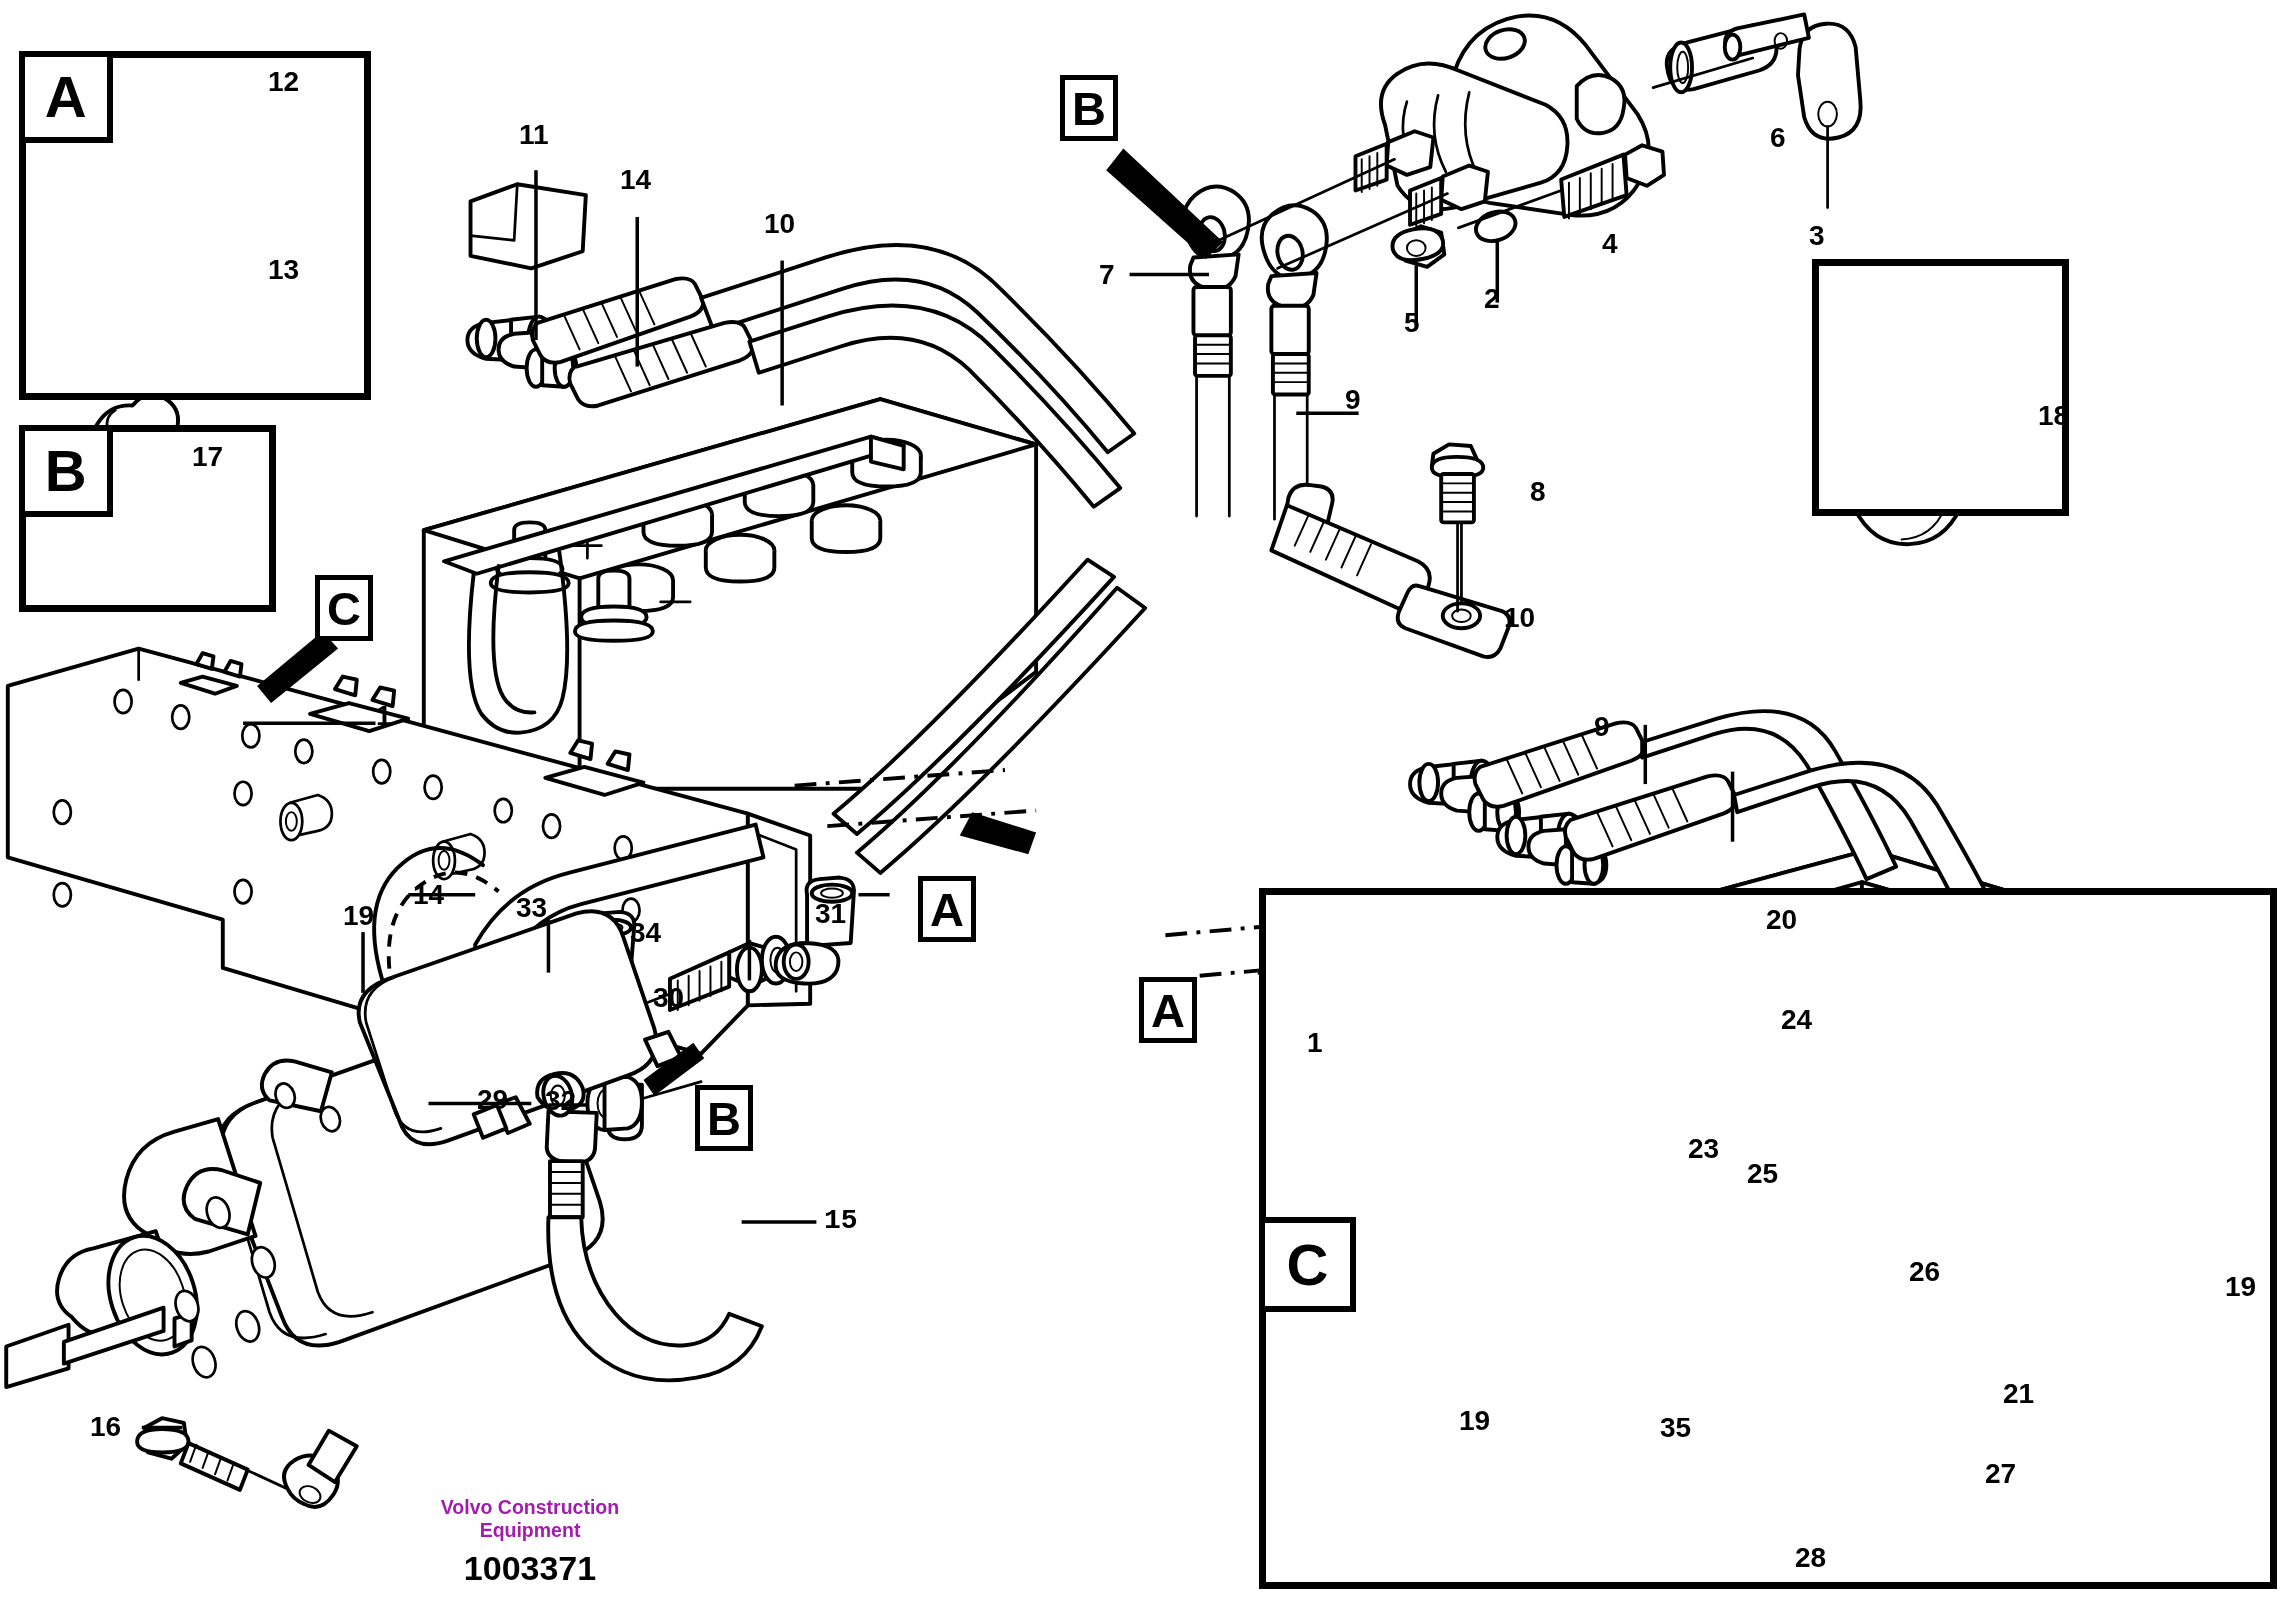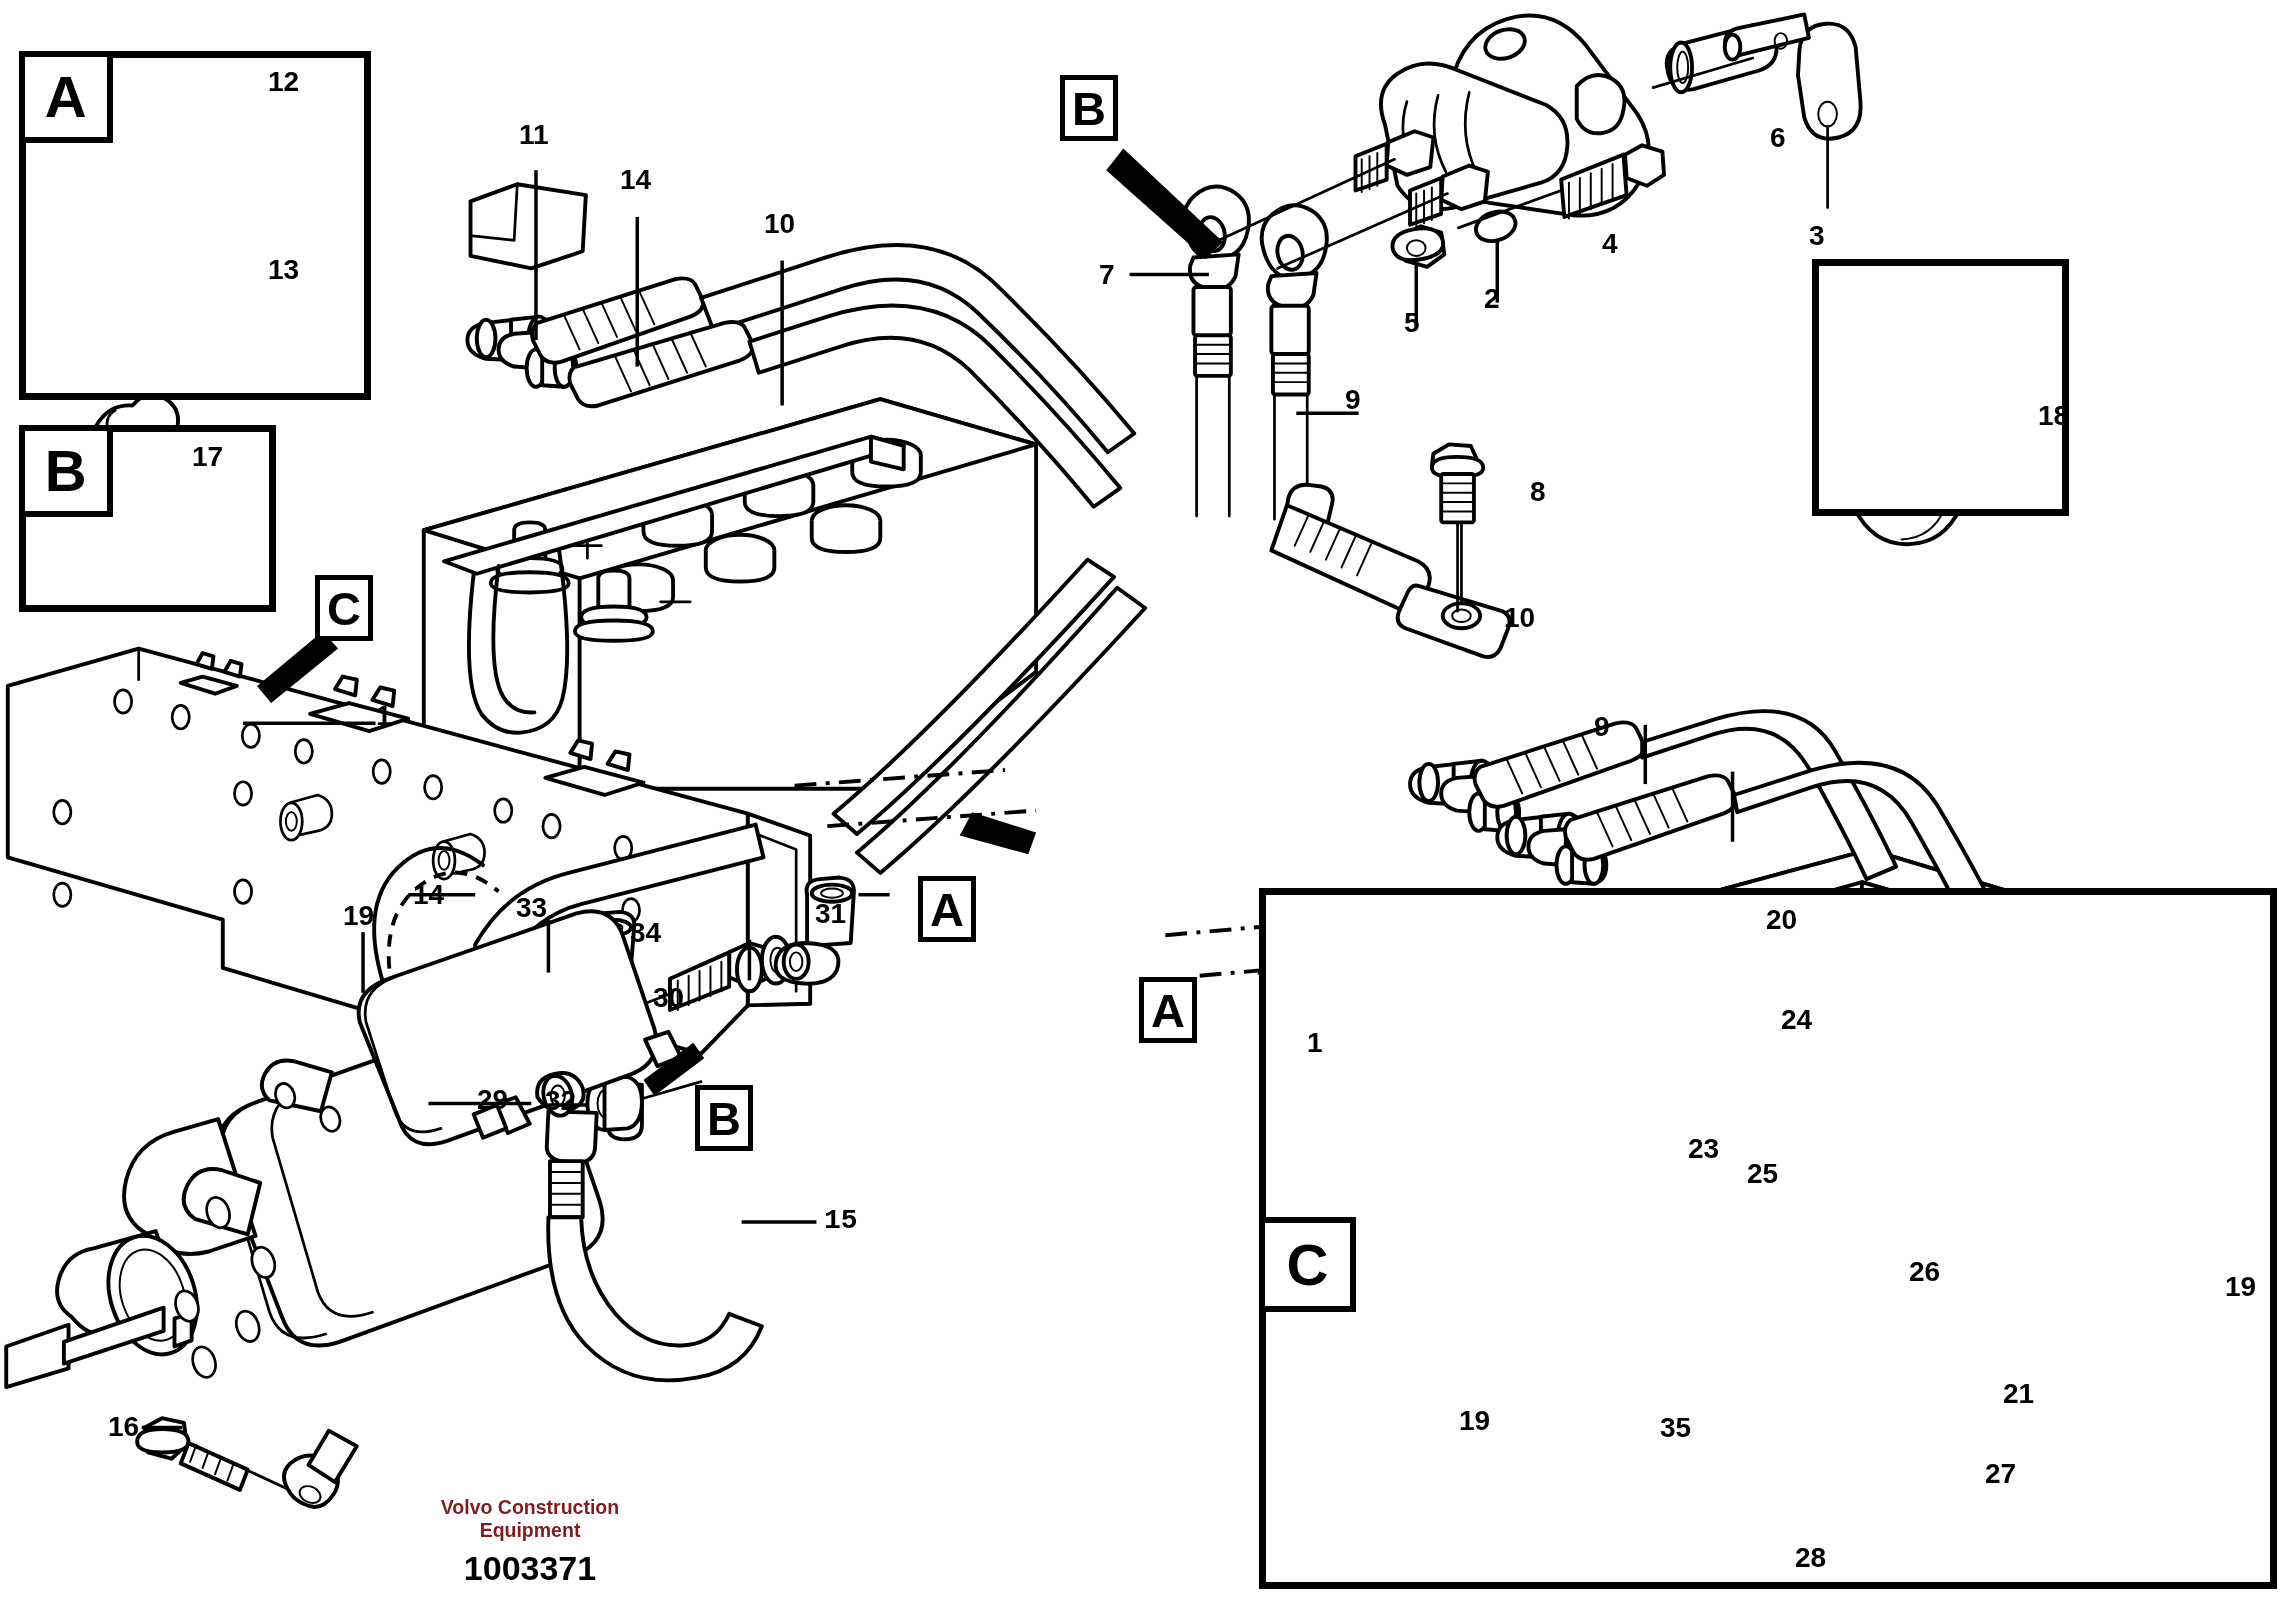--- a/index.html
+++ b/index.html
@@ -75,21 +75,21 @@
     left: 374px;
     top: 1496px;
     width: 312px;
     text-align: center;
   }
   .brand-line {
     font-family: "Liberation Sans", sans-serif;
     font-weight: bold;
     font-size: 19.5px;
     line-height: 23.4px;
-    color: #7f1d1d;
+    color: #a21caf;
   }
   .doc-number {
     font-family: "Liberation Sans", sans-serif;
     font-weight: bold;
     font-size: 34px;
     line-height: 41px;
     color: #000000;
     margin-top: 4.7px;
   }
 </style>
@@ -792,21 +792,21 @@
 
   <div class="callout" style="left:343px;  top:898px;">19</div>
   <div class="callout" style="left:413px;  top:877px;">14</div>
   <div class="callout" style="left:516px;  top:890px;">33</div>
   <div class="callout" style="left:630px;  top:879px;margin-top:36px;">34</div>
   <div class="callout" style="left:815px; top:896px;">31</div>
   <div class="callout" style="left:653px;  top:980px;">30</div>
   <div class="callout" style="left:477px;  top:1082px;">29</div>
   <div class="callout" style="left:545px;  top:1083px;">32</div>
   <div class="callout" style="left:824px; top:1203px;font-family:Liberation Mono, monospace;">15</div>
-  <div class="callout" style="left:108px;  top:1409px;">16</div>
+  <div class="callout" style="left:90px;  top:1409px;">16</div>
 
   <div class="callout" style="left:1766px; top:902px;">20</div>
   <div class="callout" style="left:1781px; top:1002px;">24</div>
   <div class="callout" style="left:1688px; top:1131px;">23</div>
   <div class="callout" style="left:1747px; top:1156px;">25</div>
   <div class="callout" style="left:1909px; top:1254px;">26</div>
   <div class="callout" style="left:2225px; top:1269px;">19</div>
   <div class="callout" style="left:2003px; top:1376px;">21</div>
   <div class="callout" style="left:1985px; top:1456px;">27</div>
   <div class="callout" style="left:1795px; top:1540px;">28</div>

